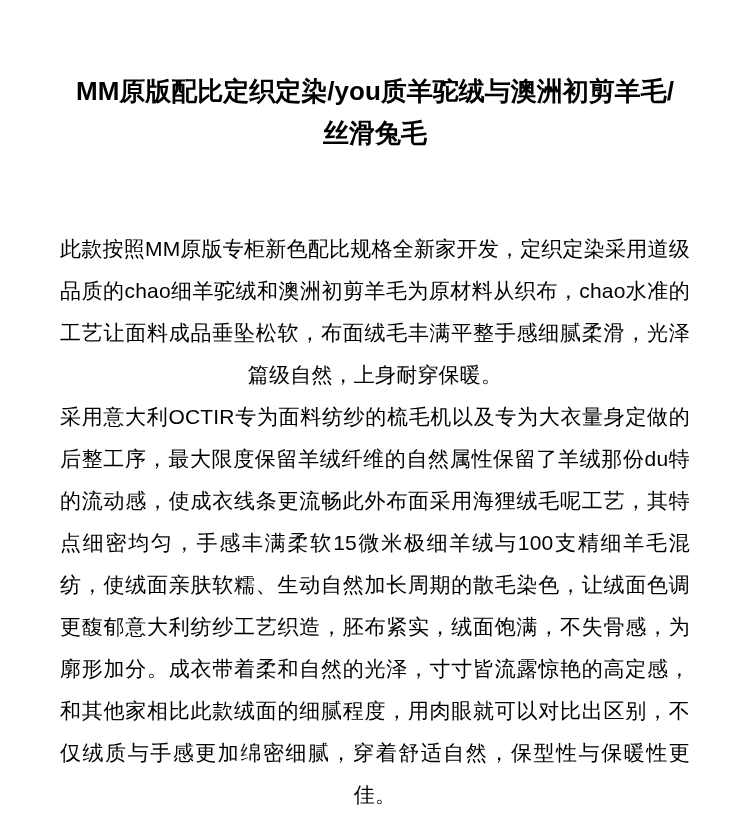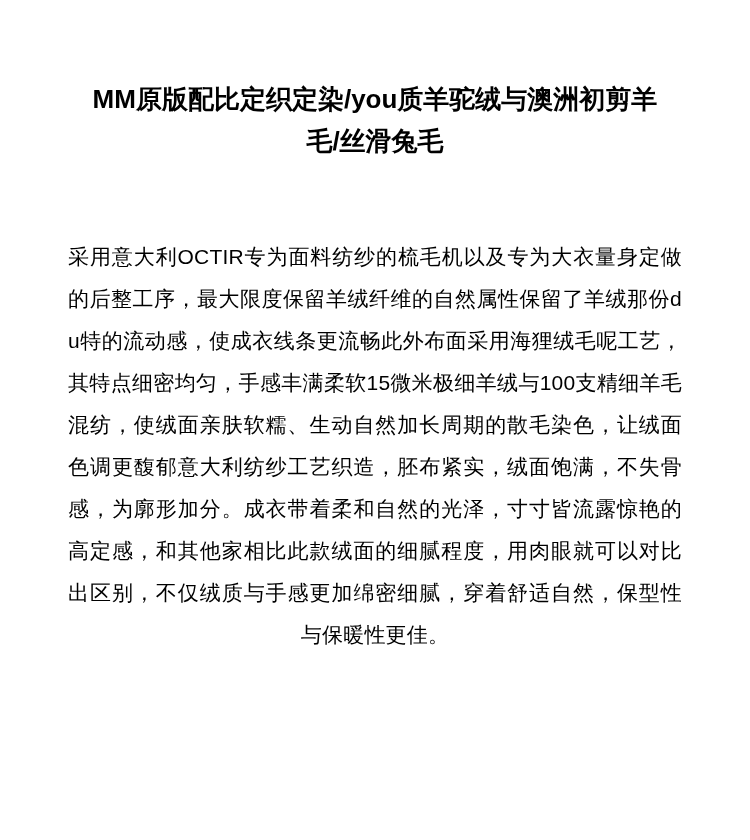--- a/index.html
+++ b/index.html
@@ -11,21 +11,21 @@
     width: 750px;
     height: 840px;
     font-family: "Liberation Sans", sans-serif;
     color: #000000;
     overflow: hidden;
   }
   .page {
     width: 750px;
     height: 840px;
     box-sizing: border-box;
-    padding: 16px;
+    padding: 8px;
     position: relative;
   }
   .title {
     margin: 0;
     padding: 62px 62px 0 62px;
     font-size: 26px;
     line-height: 42px;
     font-weight: bold;
     text-align: center;
     letter-spacing: 0px;
@@ -52,16 +52,17 @@
   }
 </style>
 </head>
 <body>
 
 <div class="page">
 
   <h1 class="title">MM原版配比定织定染/you质羊驼绒与澳洲初剪羊毛/丝滑兔毛</h1>
 
   <div class="body-block">
+    <p class="para para-justify">此款按照MM原版专柜新色配比规格全新家开发，定织定染采用道级品质的chao细羊驼绒和澳洲初剪羊毛为原材料从织布，chao水准的工艺让面料成品垂坠松软，布面绒毛丰满平整手感细腻柔滑，光泽篇级自然，上身耐穿保暖。</p>
     <p class="para para-justify">采用意大利OCTIR专为面料纺纱的梳毛机以及专为大衣量身定做的后整工序，最大限度保留羊绒纤维的自然属性保留了羊绒那份du特的流动感，使成衣线条更流畅此外布面采用海狸绒毛呢工艺，其特点细密均匀，手感丰满柔软15微米极细羊绒与100支精细羊毛混纺，使绒面亲肤软糯、生动自然加长周期的散毛染色，让绒面色调更馥郁意大利纺纱工艺织造，胚布紧实，绒面饱满，不失骨感，为廓形加分。成衣带着柔和自然的光泽，寸寸皆流露惊艳的高定感，和其他家相比此款绒面的细腻程度，用肉眼就可以对比出区别，不仅绒质与手感更加绵密细腻，穿着舒适自然，保型性与保暖性更佳。</p>
   </div>
 
 </div>
 
 </body></html>

